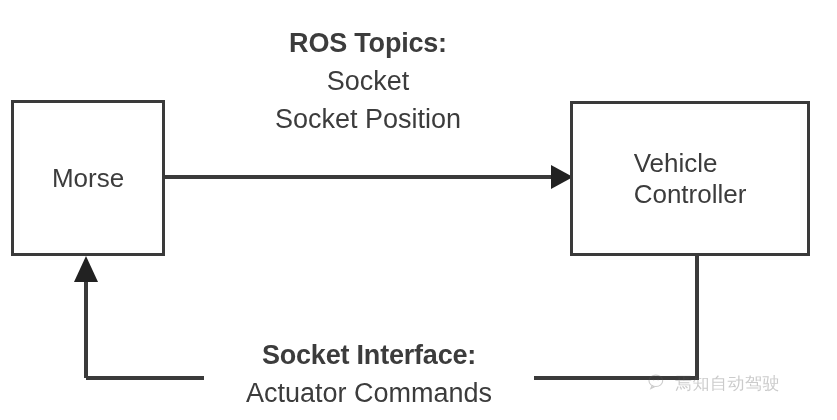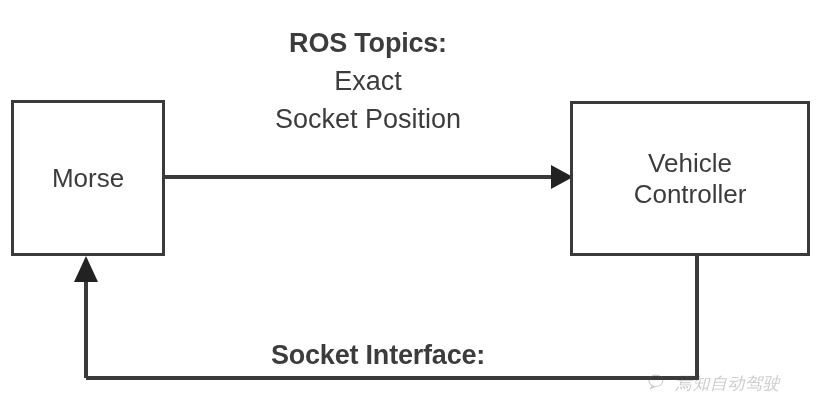--- a/index.html
+++ b/index.html
@@ -19,21 +19,21 @@
 
   
   .node-box {
     position: absolute;
     box-sizing: border-box;
     border: 3px solid #3a3a3a;
     background: #ffffff;
     display: flex;
     align-items: center;
     justify-content: center;
-    text-align: center;
+    text-align: left;
     line-height: 1.18;
     font-size: 26px;
     color: #3c3c3c;
     z-index: 3;
   }
   #morse-box {
     left: 11px;
     top: 100px;
     width: 154px;
     height: 156px;
@@ -127,21 +127,21 @@
   .annotation .ann-line.bold {
     font-weight: bold;
     letter-spacing: -0.2px;
   }
   #ros-topics-annotation {
     left: 188px;
     top: 24px;
     width: 360px;
   }
   #socket-annotation {
-    left: 213px;
+    left: 204px;
     top: 336px;
     width: 330px;
   }
 
   
   #watermark {
     position: absolute;
     left: 648px;
     top: 372px;
     display: flex;
@@ -149,21 +149,20 @@
     gap: 5px;
     opacity: 0.30;
     z-index: 5;
     pointer-events: none;
   }
   #watermark .wm-text {
     font-size: 17px;
     color: #555555;
     white-space: nowrap;
     letter-spacing: 0.5px;
-    font-style: italic;
   }
   #watermark .wm-icon {
     width: 22px;
     height: 19px;
     display: block;
   }
 </style>
 </head>
 <body>
 
@@ -181,26 +180,27 @@
     <span class="node-label">Morse</span>
   </div>
 
   <div class="node-box" id="vehicle-controller-box">
     <span class="node-label">Vehicle
 Controller</span>
   </div>
 
   <div class="annotation" id="ros-topics-annotation">
     <span class="ann-line bold">ROS Topics:</span>
-    <span class="ann-line">Exact</span>
+    <span class="ann-line">Socket</span>
     <span class="ann-line">Socket Position</span>
   </div>
 
   <div class="annotation" id="socket-annotation">
     <span class="ann-line bold">Socket Interface:</span>
+    <span class="ann-line">Actuator Commands</span>
   </div>
 
   <div id="watermark">
     <svg class="wm-icon" viewBox="0 0 24 21" xmlns="http://www.w3.org/2000/svg">
       <ellipse cx="8.5" cy="7.5" rx="7.6" ry="6.3" fill="none" stroke="#555555" stroke-width="1.2"></ellipse>
       <path d="M4.5 12.8 L3.0 16.0 L6.6 14.2 Z" fill="none" stroke="#555555" stroke-width="1.2"></path>
       <circle cx="6" cy="6.3" r="0.9" fill="#555555"></circle>
       <circle cx="11" cy="6.3" r="0.9" fill="#555555"></circle>
     </svg>
     <span class="wm-text">焉知自动驾驶</span>

